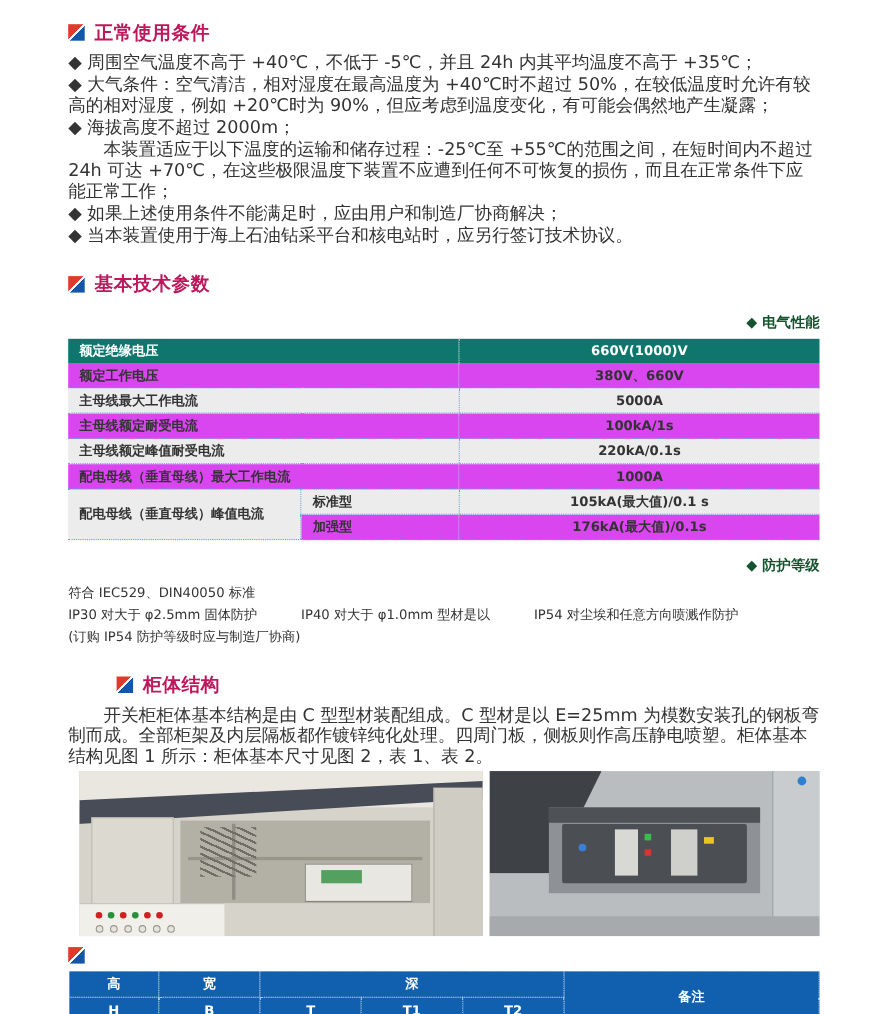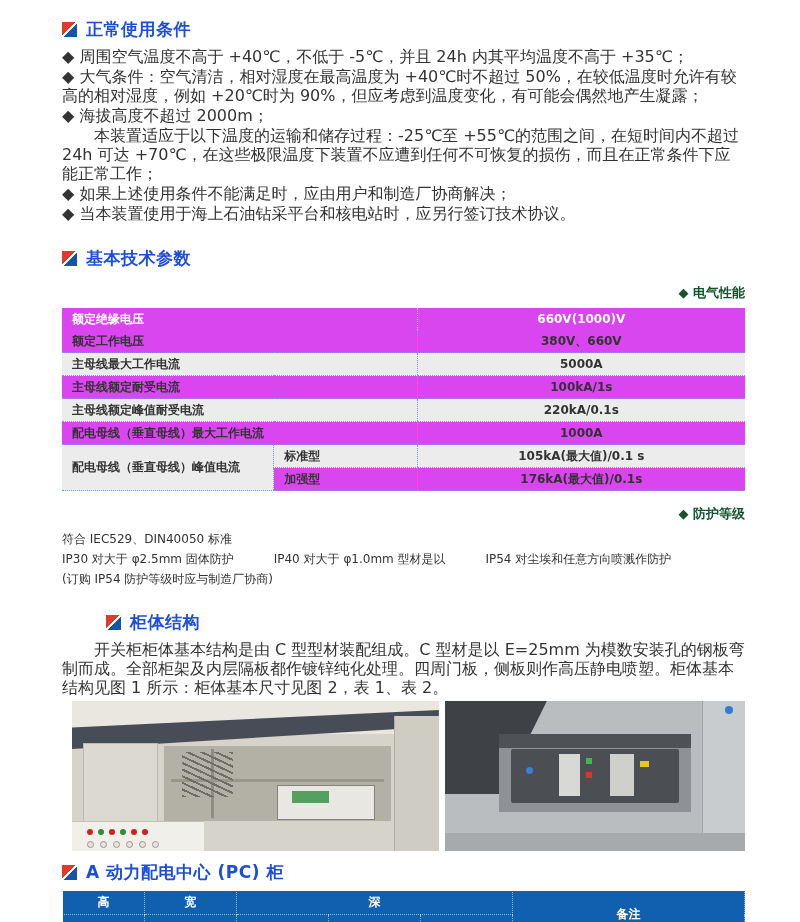--- a/index.html
+++ b/index.html
@@ -9,38 +9,38 @@
     color:#333;-webkit-font-smoothing:antialiased;
   }
   .page{padding:6px 55px 0 62px;box-sizing:border-box;width:800px;}
 
   
   .sec-head{display:flex;align-items:center;gap:9px;margin:12px 0 6px 0;}
   .sec-icon{
     width:15px;height:15px;flex:0 0 15px;
     background:linear-gradient(135deg,#e03a2c 0 45%,#ffffff 45% 54%,#1356a8 54% 100%);
   }
-  .sec-title{color:#1d4ed8;font-size:17px;font-weight:bold;letter-spacing:.5px;}
+  .sec-title{color:#be185d;font-size:17px;font-weight:bold;letter-spacing:.5px;}
   .sub-head{font-size:13px;font-weight:bold;color:#14532d;margin:14px 0 6px 0;text-align:right;}
 
   
   .para{font-size:16px;line-height:19px;margin:0;color:#333;}
   .bullets p{margin:0 0 1px 0;}
   .indent{text-indent:2em;}
   .small-note{font-size:12px;line-height:20px;color:#333;}
   .ip-line{font-size:12px;line-height:20px;}
   .ip-line span{margin-right:36px;}
   .ip-line span:last-child{margin-right:0;}
 
   
   table{border-collapse:collapse;width:100%;table-layout:fixed;}
   .spec-table{margin-top:4px;font-size:12px;}
   .spec-table td{padding:0 10px;height:22px;vertical-align:middle;
     border-bottom:1px dotted #6fa0d4;font-weight:bold;}
-  .spec-table tr.hdr td{background:#d946ef;color:#fff;border-bottom:none;font-weight:bold;}
+  .spec-table tr.hdr td{background:#0f766e;color:#fff;border-bottom:none;font-weight:bold;}
   .spec-table td.lbl{text-align:left;}
   .spec-table td.val{text-align:center;border-left:1px dotted #6fa0d4;}
   .spec-table tr.hdr td.val{border-left:1px dotted rgba(255,255,255,.55);}
   .spec-table tr.g td{background:#ececec;}
   .spec-table tr.w td{background:#d946ef;}
   .spec-table td.typ{text-align:left;border-left:1px dotted #6fa0d4;}
   .spec-table td.span-lbl{background:#ececec;}
 
   
   .dim-table{margin-top:6px;font-size:12px;}
@@ -230,21 +230,20 @@
         <div class="pr-sq-yellow"></div>
         <div class="pr-door"></div>
         <div class="pr-mark"></div>
         <div class="pr-floor"></div>
       </div>
     </div>
   </div>
 
   <div class="sec-head" style="margin-top:10px;">
     <span class="sec-icon"></span>
-    <span class="sec-title">A 动力配电中心 (PC) 柜</span>
   </div>
 
   <table class="dim-table">
     <colgroup>
       <col style="width:12%">
         <col style="width:13.5%">
         <col style="width:13.5%">
       <col style="width:13.5%">
         <col style="width:13.5%">
         <col style="width:34%">

